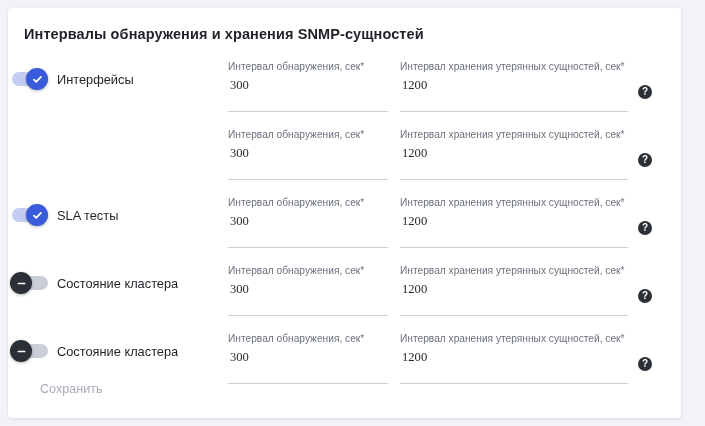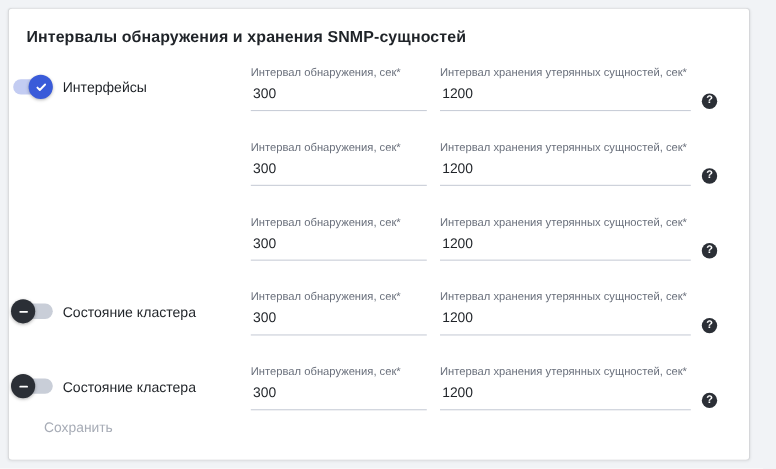--- a/index.html
+++ b/index.html
@@ -96,28 +96,28 @@
   .field-label {
     font-size: 10.2px;
     color: #6a707c;
     line-height: 14px;
     white-space: nowrap;
   }
   .field-input {
     margin-top: 3px;
     font-size: 12.6px;
     color: #1f2328;
-    padding-bottom: 8px;
+    padding-bottom: 18px;
     border: none;
     border-bottom: 1px solid #c9ced8;
     background: transparent;
     width: 100%;
     box-sizing: border-box;
     outline: none;
-    font-family: Liberation Sans, sans-serif;
+    font-family: Liberation Serif, serif;
   }
   .help-icon {
     position: absolute;
     left: 630px;
     top: 33px;
     width: 14px;
     height: 14px;
     border-radius: 50%;
     background: #2b2f36;
     color: #ffffff;
@@ -185,20 +185,30 @@
         <input class="field-input" type="text" value="300" style="">
       </div>
       <div class="field storage">
         <div class="field-label">Интервал хранения утерянных сущностей, сек*</div>
         <input class="field-input" type="text" value="1200" style="">
       </div>
       <div class="help-icon">?</div>
     </div>
 
     <div class="row">
+      <div class="toggle-wrap">
+        <div class="toggle on">
+          <div class="knob">
+            <svg width="11" height="11" viewBox="0 0 11 11">
+              <path d="M2 5.6 L4.2 7.8 L9 2.8" stroke="#ffffff" stroke-width="1.7" fill="none" stroke-linecap="round" stroke-linejoin="round"></path>
+            </svg>
+          </div>
+        </div>
+        <span class="toggle-label">SLA тесты</span>
+      </div>
       <div class="field discovery">
         <div class="field-label">Интервал обнаружения, сек*</div>
         <input class="field-input" type="text" value="300" style="">
       </div>
       <div class="field storage">
         <div class="field-label">Интервал хранения утерянных сущностей, сек*</div>
         <input class="field-input" type="text" value="1200" style="">
       </div>
       <div class="help-icon">?</div>
     </div>

